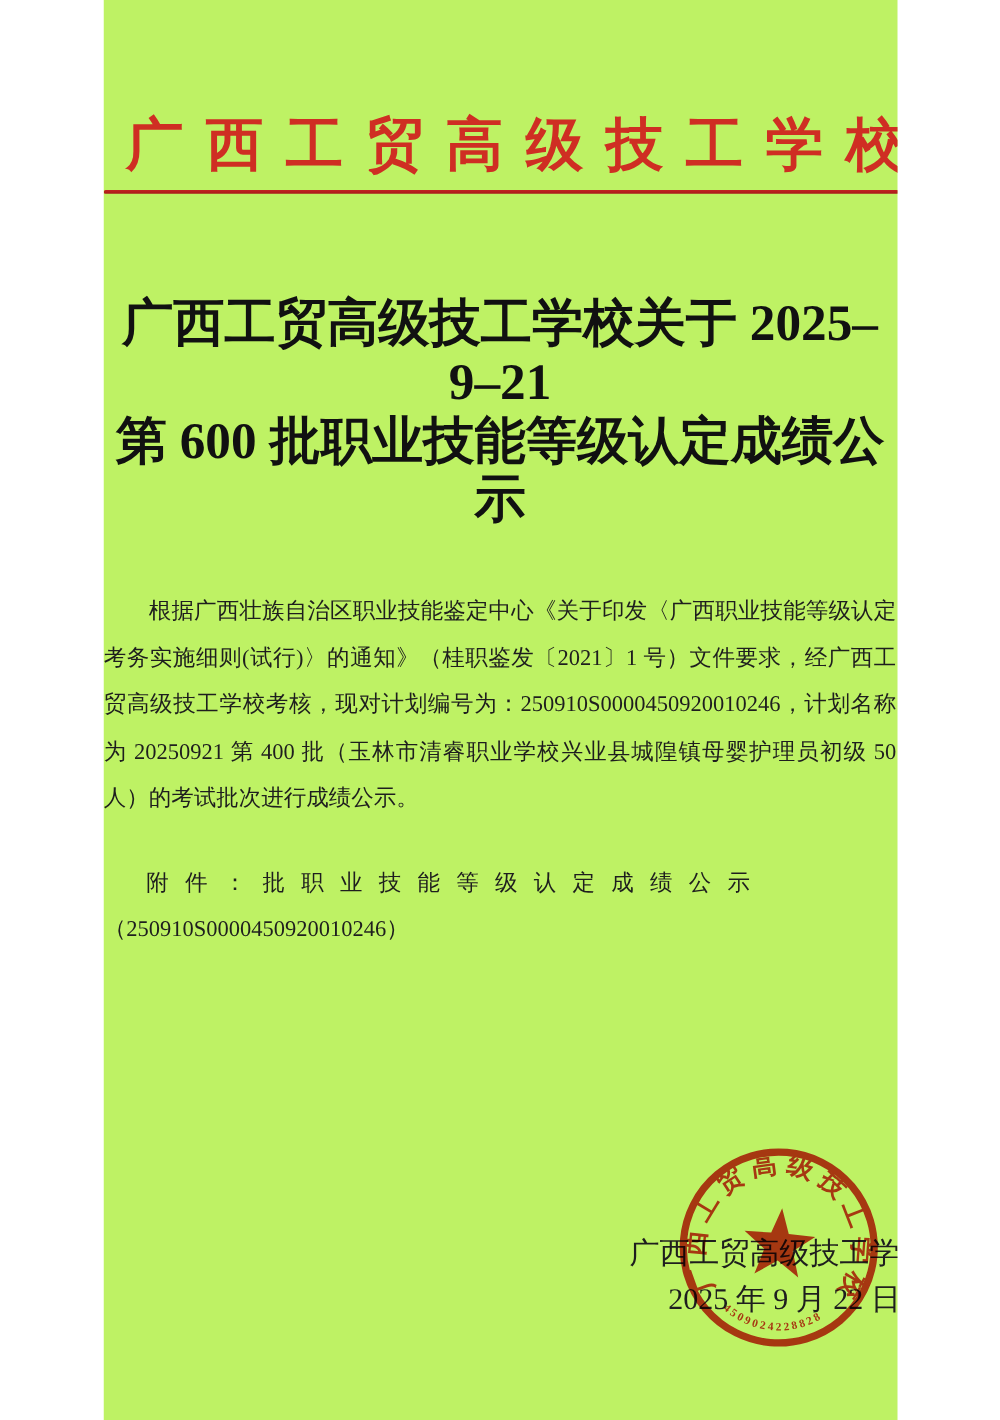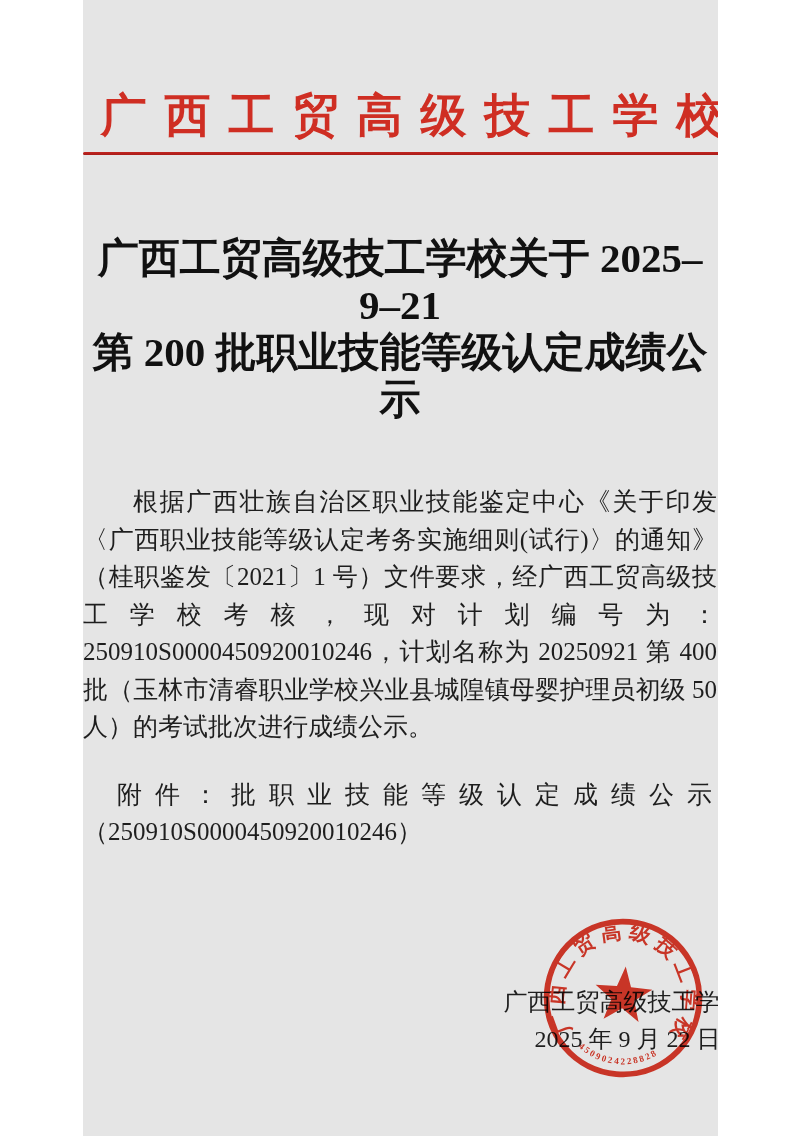--- a/index.html
+++ b/index.html
@@ -11,21 +11,21 @@
   html,body{background:#ffffff;}
   body{
     font-family:"Liberation Serif","DejaVu Serif",serif;
     color:var(--ink);
   }
   .page{
     position:relative;
     width:635px;
     height:1136px;
     margin:0 auto;
-    background:#e5e5e5;
+    background:#bef264;
     overflow:hidden;
   }
   
   .letterhead{
     padding-top:88px;
     text-align:center;
   }
   .letterhead-title{
     font-size:46px;
     font-weight:bold;
@@ -48,22 +48,22 @@
     text-align:center;
     font-size:41px;
     font-weight:bold;
     line-height:47px;
     color:#111;
   }
   .doc-title span{display:block;}
   
   .doc-body{
     width:634px;
-    margin:60px auto 0 auto;
-    font-size:25px;
+    margin:47px auto 0 auto;
+    font-size:18px;
     line-height:37.5px;
     text-align:justify;
     color:var(--ink);
   }
   .doc-body p.para{
     text-indent:2em;
   }
   .attachment-line{
     margin-top:30px;
     padding-left:34px;
@@ -109,21 +109,21 @@
 
 <div class="page">
 
   <header class="letterhead">
     <div class="letterhead-title">广西工贸高级技工学校</div>
     <div class="letterhead-rule"></div>
   </header>
 
   <h1 class="doc-title">
     <span>广西工贸高级技工学校关于 2025–9–21</span>
-    <span>第 200 批职业技能等级认定成绩公示</span>
+    <span>第 600 批职业技能等级认定成绩公示</span>
   </h1>
 
   <main class="doc-body">
     <p class="para">根据广西壮族自治区职业技能鉴定中心《关于印发〈广西职业技能等级认定考务实施细则(试行)〉的通知》（桂职鉴发〔2021〕1 号）文件要求，经广西工贸高级技工学校考核，现对计划编号为：250910S0000450920010246，计划名称为 20250921 第 400 批（玉林市清睿职业学校兴业县城隍镇母婴护理员初级 50 人）的考试批次进行成绩公示。</p>
     <p class="attachment-line">附件：批职业技能等级认定成绩公示</p>
     <p class="attachment-code">（250910S0000450920010246）</p>
   </main>
 
   <div class="sig-name">广西工贸高级技工学校</div>
   <div class="sig-date">2025 年 9 月 22 日</div>

